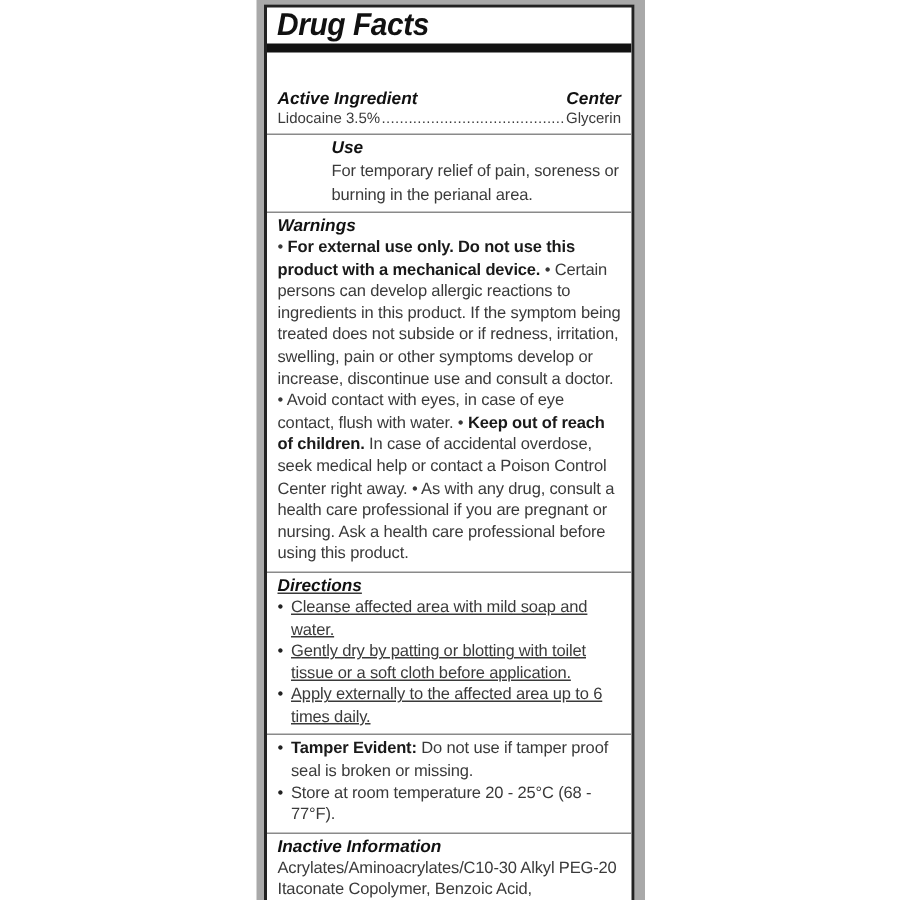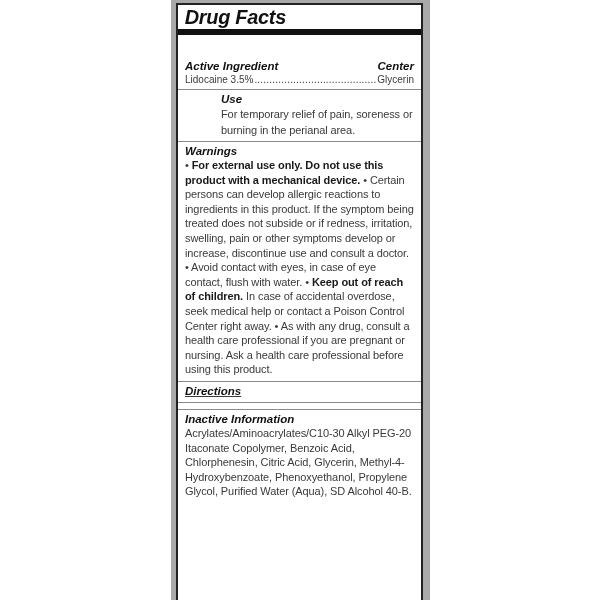--- a/index.html
+++ b/index.html
@@ -168,24 +168,33 @@
     <div class="section" style="padding-top:2px; padding-bottom:4px;">
       <div class="head">Warnings</div>
       <div class="text">
         <span>• </span><b>For external use only. Do not use this product with a mechanical device.</b><span></span><span> • </span><span>Certain persons can develop allergic reactions to ingredients in this product. If the symptom being treated does not subside or if redness, irritation, swelling, pain or other symptoms develop or increase, discontinue use and consult a doctor.</span><span> •  </span><span>Avoid contact with eyes, in case of eye contact, flush with water.</span><span> • </span><b>Keep out of reach of children.</b><span> In case of accidental overdose, seek medical help or contact a Poison Control Center right away.</span><span> • </span><span>As with any drug, consult a health care professional if you are pregnant or nursing. Ask a health care professional before using this product.</span>
       </div>
     </div>
     <div class="divider"></div>
 
     <div class="section" style="padding-top:2px; padding-bottom:4px;text-decoration:underline;">
       <div class="head">Directions</div>
+      <ul class="bullets">
+        <li>Cleanse affected area with mild soap and water.</li>
+        <li>Gently dry by patting or blotting with toilet tissue or a soft cloth before application.</li>
+        <li>Apply externally to the affected area up to 6 times daily.</li>
+      </ul>
     </div>
     <div class="divider"></div>
 
     <div class="section" style="padding-top:2px; padding-bottom:4px;">
+      <ul class="bullets">
+        <li><b>Tamper Evident:</b><span> Do not use if tamper proof seal is broken or missing.</span></li>
+        <li><span>Store at room temperature 20 - 25°C (68 - 77°F).</span></li>
+      </ul>
     </div>
     <div class="divider"></div>
 
     <div class="section" style="padding-top:2px; padding-bottom:4px;">
       <div class="head">Inactive Information</div>
       <div class="text">Acrylates/Aminoacrylates/C10-30 Alkyl PEG-20 Itaconate Copolymer, Benzoic Acid, Chlorphenesin, Citric Acid, Glycerin, Methyl-4-Hydroxybenzoate, Phenoxyethanol, Propylene Glycol, Purified Water (Aqua), SD Alcohol 40-B.</div>
     </div>
 
   </div>
 </div>

